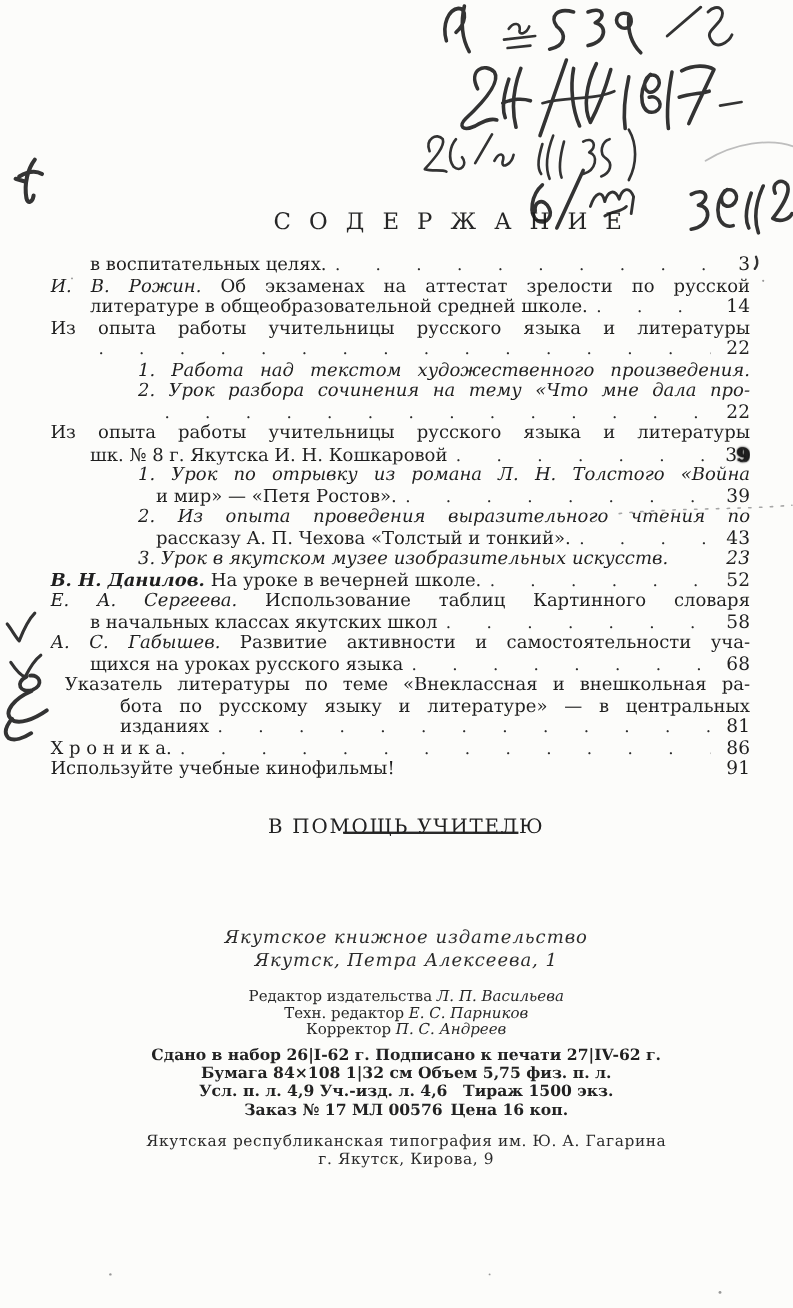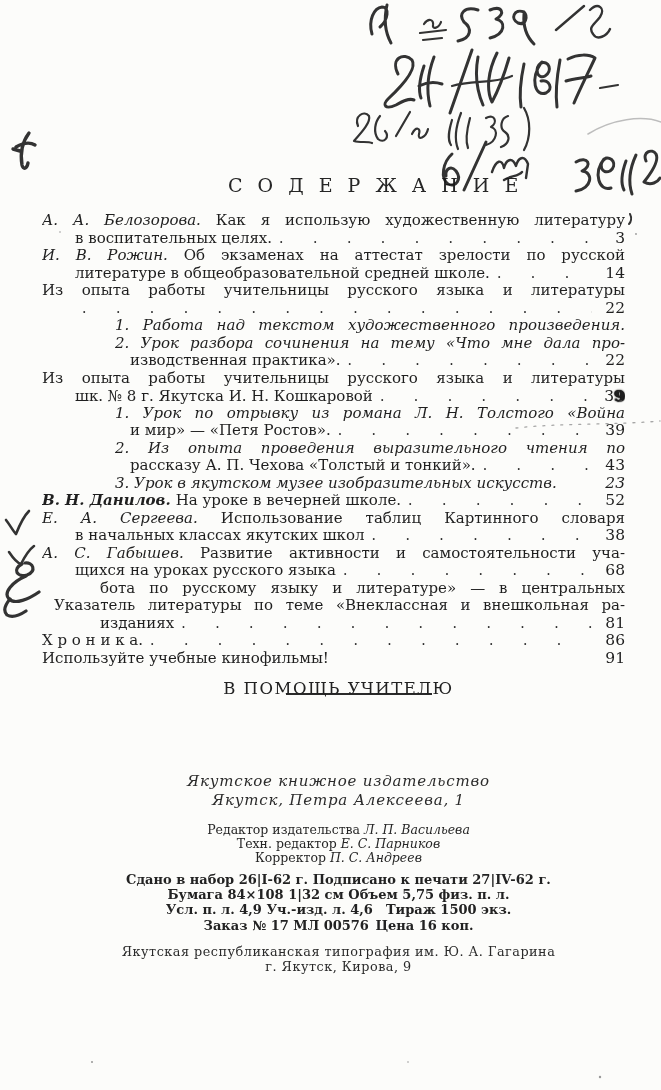--- a/index.html
+++ b/index.html
@@ -126,41 +126,39 @@
         <circle cx="600" cy="1077" r="1.2"></circle>
         <circle cx="60" cy="232" r="0.8"></circle>
         <circle cx="636" cy="234" r="0.9"></circle>
       </g>
     </g>
   </svg>
 
   <div class="toc-title">С О Д Е Р Ж А Н И Е</div>
 
   <div class="toc" id="toc">
-      <div class="toc-line ind-m jl"><span class="em">А. А. Белозорова.</span> <span class="t">Как я использую художественную литературу</span></div>
       <div class="toc-line ind-c flex">
         <span class="t">в воспитательных целях.</span>
         <span class="leader dotted"></span>
         <span class="page-num">3</span>
       </div>
       <div class="toc-line ind-m jl"><span class="em">И. В. Рожин.</span> <span class="t">Об экзаменах на аттестат зрелости по русской</span></div>
       <div class="toc-line ind-c flex">
         <span class="t">литературе в общеобразовательной средней школе.</span>
         <span class="leader dotted"></span>
         <span class="page-num">14</span>
       </div>
       <div class="toc-line ind-m jl"><span class="t">Из опыта работы учительницы русского языка и литературы</span></div>
       <div class="toc-line ind-c flex">
         <span class="leader dotted"></span>
         <span class="page-num">22</span>
       </div>
       <div class="toc-line ind-s jl"><span class="t">1. Работа над текстом художественного произведения.</span></div>
       <div class="toc-line ind-s jl"><span class="t">2. Урок разбора сочинения на тему «Что мне дала про-</span></div>
       <div class="toc-line ind-sc flex">
-        <span class="t">изводственная практика».</span>
         <span class="leader dotted"></span>
         <span class="page-num">22</span>
       </div>
       <div class="toc-line ind-m jl"><span class="t">Из опыта работы учительницы русского языка и литературы</span></div>
       <div class="toc-line ind-c flex">
         <span class="t">шк. № 8 г. Якутска И. Н. Кошкаровой</span>
         <span class="leader dotted"></span>
         <span class="page-num">3<span class="blot">9</span></span>
       </div>
       <div class="toc-line ind-s jl"><span class="t">1. Урок по отрывку из романа Л. Н. Толстого «Война</span></div>
@@ -183,30 +181,30 @@
       <div class="toc-line ind-m flex">
         <span class="em">В. Н. Данилов.</span> 
         <span class="t">На уроке в вечерней школе.</span>
         <span class="leader dotted"></span>
         <span class="page-num">52</span>
       </div>
       <div class="toc-line ind-m jl"><span class="em">Е. А. Сергеева.</span> <span class="t">Использование таблиц Картинного словаря</span></div>
       <div class="toc-line ind-c flex">
         <span class="t">в начальных классах якутских школ</span>
         <span class="leader dotted"></span>
-        <span class="page-num">38</span>
+        <span class="page-num">58</span>
       </div>
       <div class="toc-line ind-m jl"><span class="em">А. С. Габышев.</span> <span class="t">Развитие активности и самостоятельности уча-</span></div>
       <div class="toc-line ind-c flex">
         <span class="t">щихся на уроках русского языка</span>
         <span class="leader dotted"></span>
         <span class="page-num">68</span>
       </div>
+      <div class="toc-line ind-m2 jl"><span class="t">Указатель литературы по теме «Внеклассная и внешкольная ра-</span></div>
       <div class="toc-line ind-c2 jl"><span class="t">бота по русскому языку и литературе» — в центральных</span></div>
-      <div class="toc-line ind-m2 jl"><span class="t">Указатель литературы по теме «Внеклассная и внешкольная ра-</span></div>
       <div class="toc-line ind-c2 flex">
         <span class="t">изданиях</span>
         <span class="leader dotted"></span>
         <span class="page-num">81</span>
       </div>
       <div class="toc-line ind-m flex">
         <span class="t">Х р о н и к а.</span>
         <span class="leader dotted"></span>
         <span class="page-num">86</span>
       </div>

